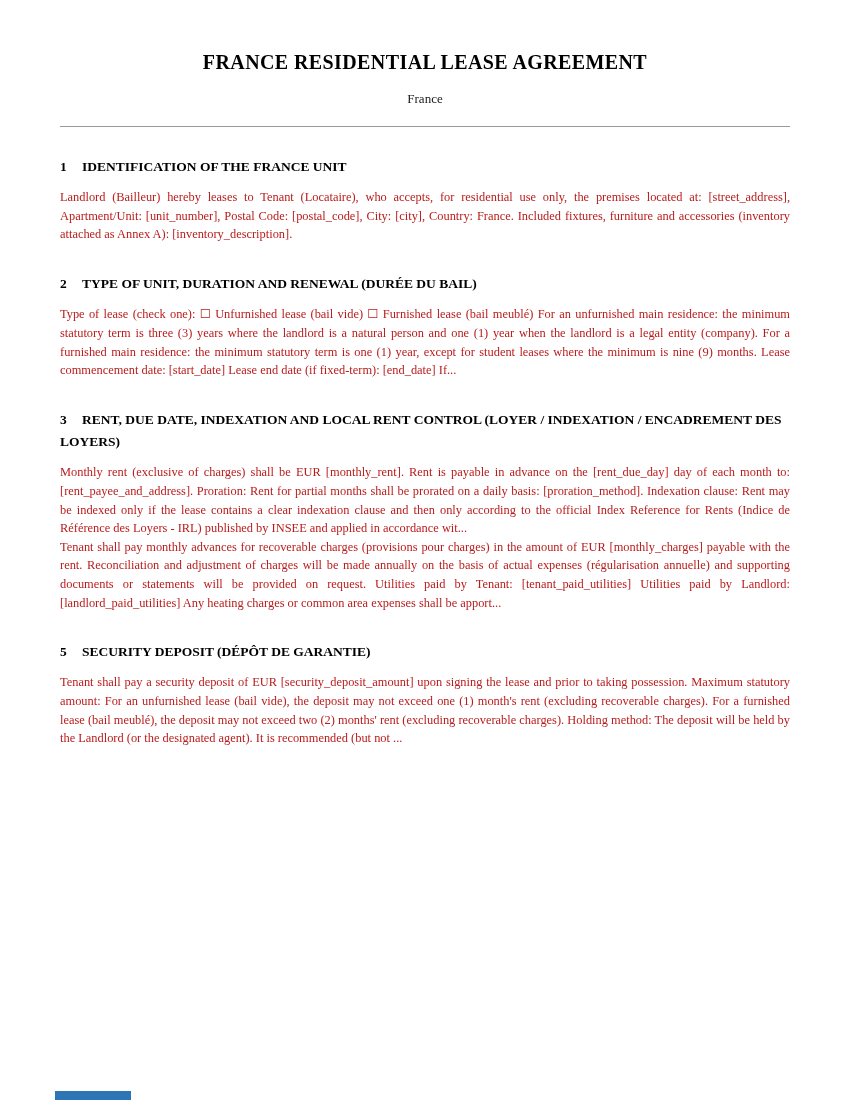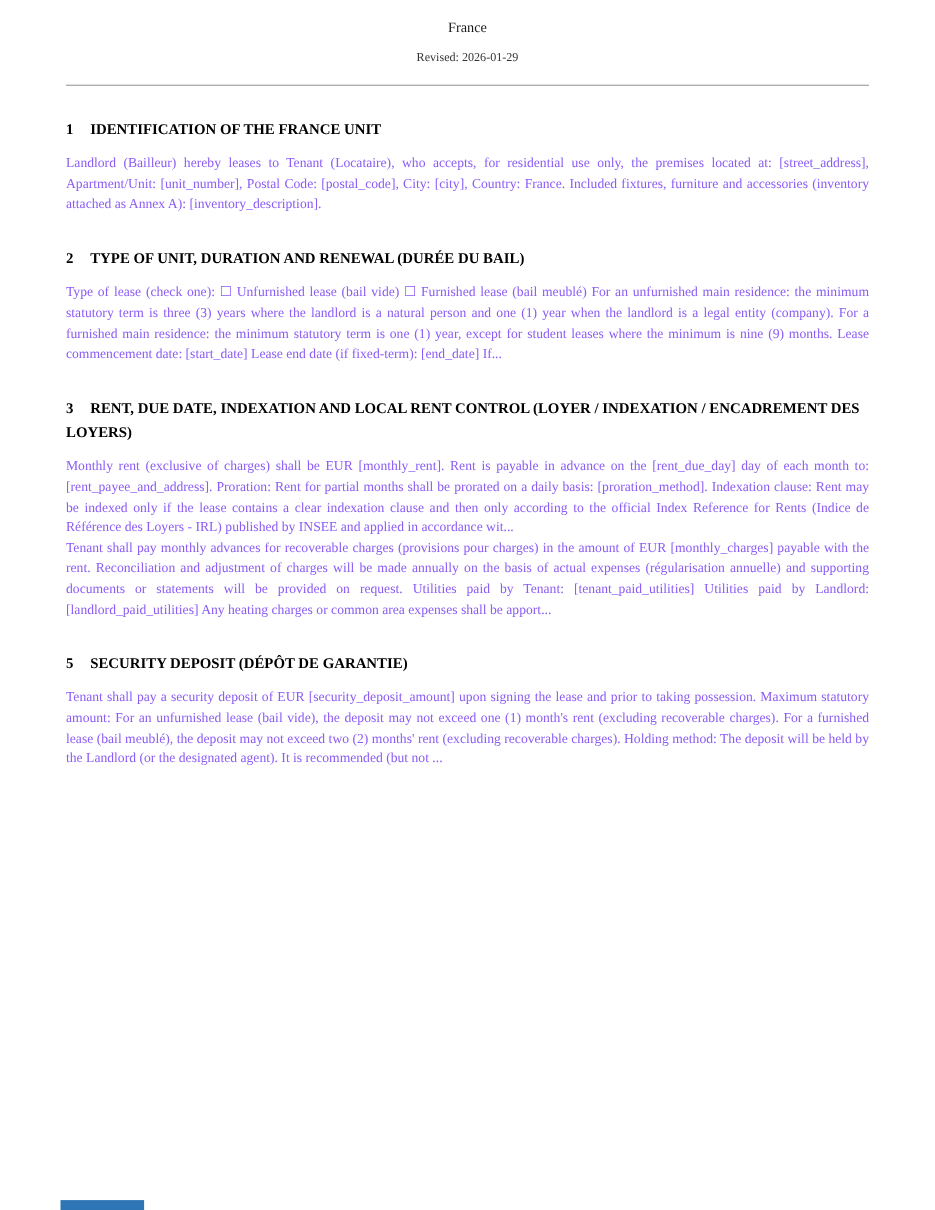--- a/index.html
+++ b/index.html
@@ -54,38 +54,38 @@
   }
   .section-number {
     display: inline-block;
     min-width: 22px;
   }
   .section-body {
     font-size: 12.4px;
     line-height: 1.5;
     text-align: justify;
     margin: 0;
-    color: #8b5cf6;
+    color: #b91c1c;
   }
   .footer-accent {
     position: absolute;
     left: 55px;
     bottom: 0;
     width: 76px;
     height: 9px;
     background: #2e75b6;
   }
 </style>
 </head>
 <body>
 
 <div class="page">
 
+  <h1 class="doc-title">FRANCE RESIDENTIAL LEASE AGREEMENT</h1>
   <div class="doc-subtitle">France</div>
-  <div class="doc-revised">Revised: 2026-01-29</div>
 
   <hr class="rule">
 
   <div class="section">
     <h2 class="section-heading"><span class="section-number">1</span><span>IDENTIFICATION OF THE FRANCE UNIT</span></h2>
     <p class="section-body">Landlord (Bailleur) hereby leases to Tenant (Locataire), who accepts, for residential use only, the premises located at: [street_address], Apartment/Unit: [unit_number], Postal Code: [postal_code], City: [city], Country: France. Included fixtures, furniture and accessories (inventory attached as Annex A): [inventory_description].</p>
   </div>
 
   <div class="section">
     <h2 class="section-heading"><span class="section-number">2</span><span>TYPE OF UNIT, DURATION AND RENEWAL (DURÉE DU BAIL)</span></h2>

